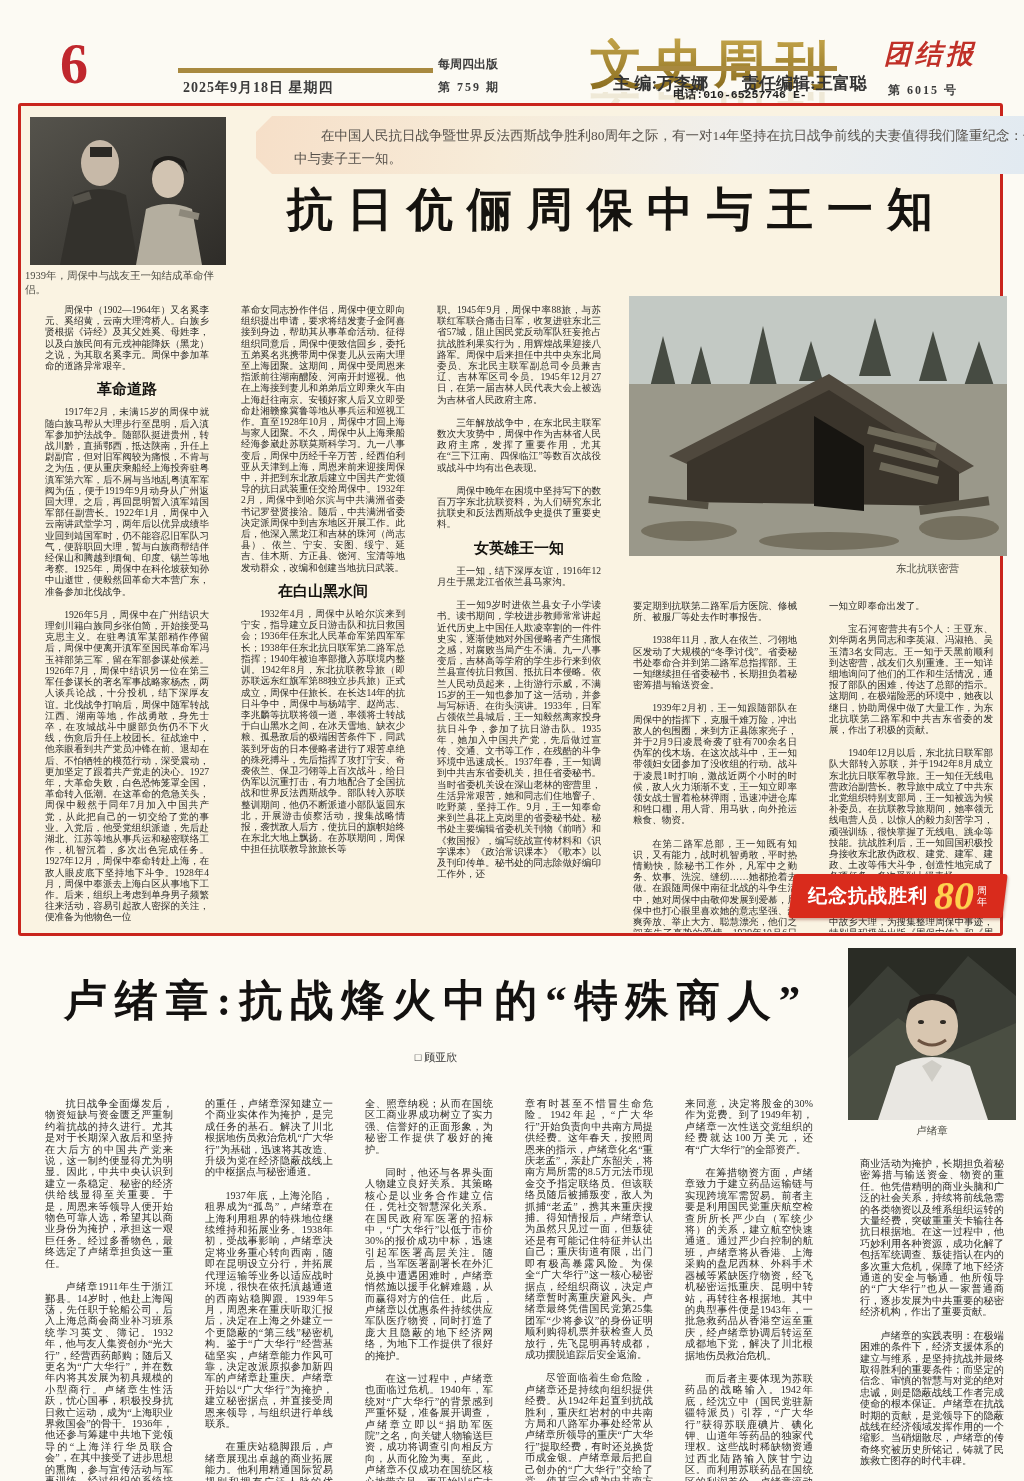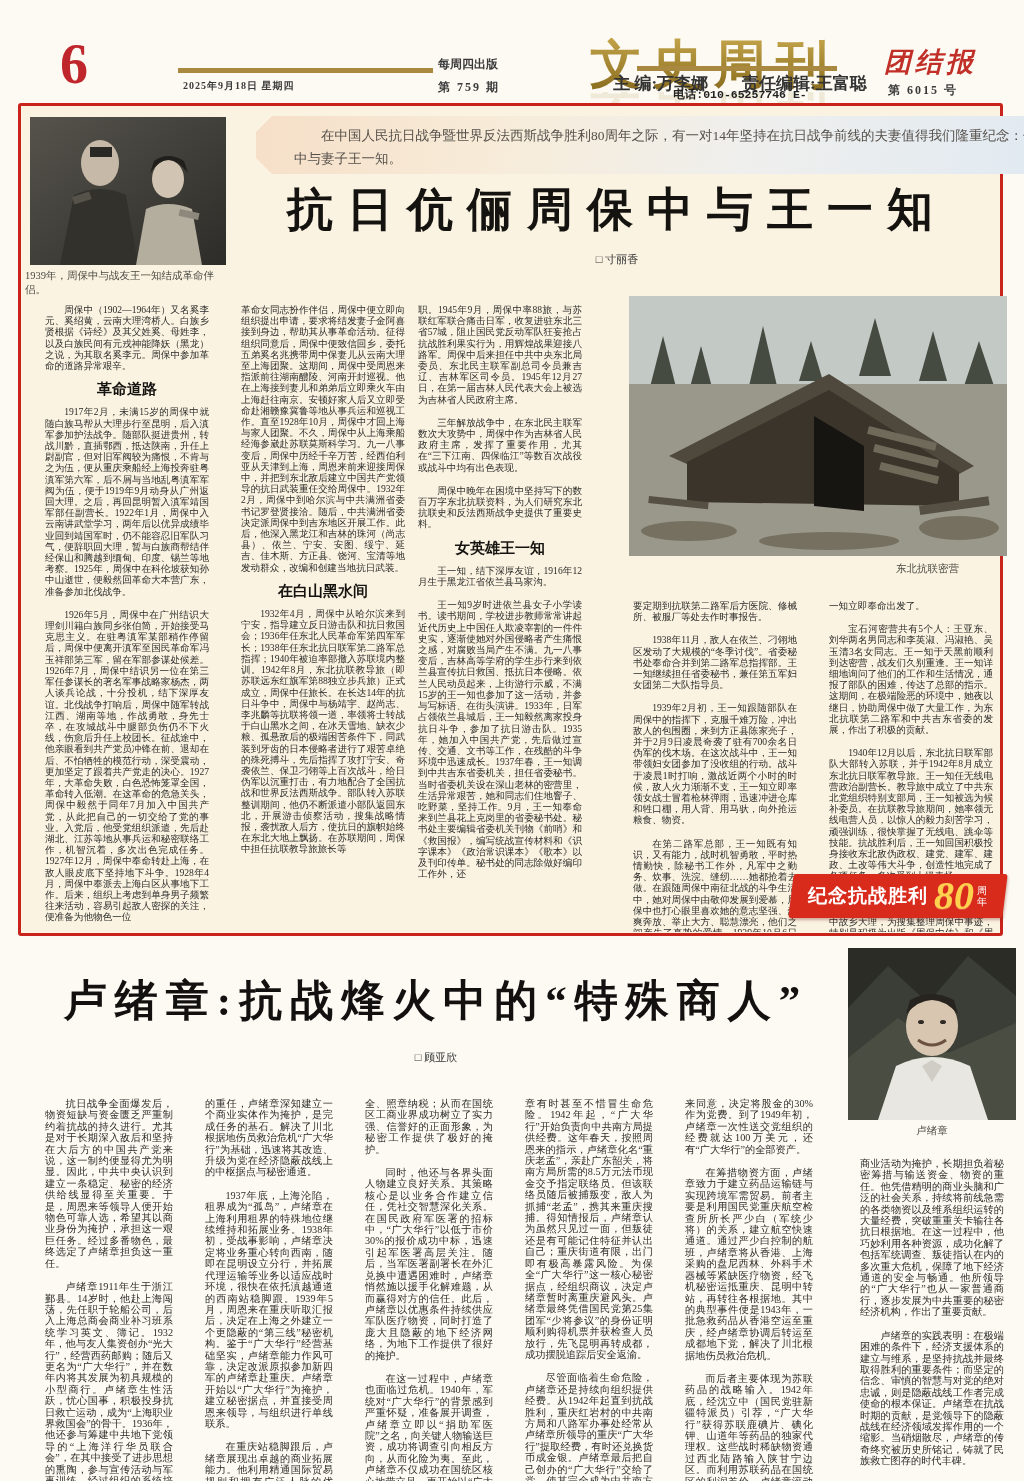--- a/index.html
+++ b/index.html
@@ -5,34 +5,34 @@
   html,body{margin:0;padding:0;}
   .page{position:relative;width:1024px;height:1481px;background:#fcfaf3;overflow:hidden;
         font-family:"Liberation Serif","DejaVu Serif",serif;color:#222;}
   .abs{position:absolute;}
 
   
   .pagenum{left:60px;top:36px;font-size:56px;font-weight:bold;color:#c0272d;line-height:1;}
   .goldbar{background:#a8893f;height:5px;}
   .bar-left{left:178px;top:68px;width:255px;}
   .bar-right{left:637px;top:66px;width:200px;}
-  .dateline{left:183px;top:79px;font-size:10px;font-weight:bold;color:#3a3a3a;letter-spacing:1px;text-align:center;}
+  .dateline{left:183px;top:79px;font-size:14px;font-weight:bold;color:#3a3a3a;letter-spacing:1px;text-align:center;}
   .pubcycle{left:438px;top:56px;font-size:12px;font-weight:bold;color:#3a3a3a;}
   .issueline{left:438px;top:79px;font-size:12px;font-weight:bold;color:#3a3a3a;letter-spacing:2px;}
   .masthead{left:558px;top:38px;width:312px;text-align:center;font-size:52px;font-weight:bold;
             letter-spacing:10px;font-family:"Liberation Sans","DejaVu Sans",sans-serif;
             background:linear-gradient(#c2a349,#8a6d1f);-webkit-background-clip:text;
             background-clip:text;color:#9b7d26;-webkit-text-fill-color:transparent;line-height:1;}
   .masthead-ref{left:558px;top:92px;width:312px;height:18px;text-align:center;font-size:52px;font-weight:bold;
             letter-spacing:10px;font-family:"Liberation Sans","DejaVu Sans",sans-serif;color:#9b7d26;
             opacity:.13;transform:scaleY(-1);overflow:hidden;line-height:1;}
   .editors{left:600px;top:72px;width:280px;text-align:center;font-size:17px;font-weight:bold;color:#333;}
   .contact{left:600px;top:87px;width:280px;text-align:center;font-size:11.5px;font-weight:bold;color:#222;
            font-family:"Liberation Mono","DejaVu Sans Mono",monospace;letter-spacing:0;}
-  .papername{left:884px;top:44px;width:130px;font-size:27px;font-weight:bold;font-style:italic;
+  .papername{left:884px;top:36px;width:130px;font-size:27px;font-weight:bold;font-style:italic;
              color:#c03028;letter-spacing:4px;}
   .serial{left:888px;top:82px;width:120px;font-size:12px;font-weight:bold;color:#3a3a3a;letter-spacing:2px;}
 
   
   .a1box{left:18px;top:103px;width:979px;height:827px;border:3px solid #c9241c;border-radius:3px;
          background:#faf3e2;}
   .a1box .abs{position:absolute;}
   .photo1{left:9px;top:11px;width:196px;height:148px;}
   .photo1 svg{display:block;}
   .cap1{left:4px;top:163px;width:206px;font-size:10.5px;color:#4a4a42;line-height:14px;}
@@ -41,21 +41,21 @@
          clip-path:polygon(16px 0,calc(100% - 16px) 0,100% 16px,100% calc(100% - 16px),calc(100% - 16px) 100%,16px 100%,0 calc(100% - 16px),0 16px);
          font-size:13.5px;line-height:23px;color:#55504a;padding:8px 38px 0;box-sizing:border-box;
          text-indent:2em;}
   .a1title{left:215px;top:76px;width:762px;text-align:center;font-size:46px;font-weight:bold;
            letter-spacing:14px;color:#15130f;line-height:1.2;white-space:nowrap;}
   .a1byline{left:215px;top:146px;width:762px;text-align:center;font-size:11px;color:#333;}
 
   .col{overflow:hidden;text-align:justify;}
   .a1col{width:188px;font-size:9.6px;line-height:11.2px;color:#2b2b28;}
   .c1,.c2,.c3{top:186px;height:640px;}
-  .c1{left:12px;} .c2{left:208px;} .c3{left:385px;}
+  .c1{left:12px;} .c2{left:208px;} .c3{left:404px;}
   .c4,.c5{top:482px;height:344px;}
   .c4{left:600px;} .c5{left:796px;}
 
   .photo2{left:608px;top:190px;width:378px;height:260px;}
   .cap2{left:608px;top:456px;width:330px;text-align:right;font-size:10.5px;color:#4a4a42;}
 
   .badge{left:770px;top:768px;width:214px;height:44px;background:#d92b1c;border-radius:3px;
          transform:skewX(-7deg);display:flex;align-items:center;justify-content:center;
          box-shadow:1px 2px 3px rgba(120,30,20,.35);}
   .badge-inner{transform:skewX(7deg);display:flex;align-items:center;}
@@ -125,21 +125,20 @@
         <path d="M120 56 Q138 30 158 56 L154 44 Q138 34 124 44 Z" fill="#211f1c"></path>
         <path d="M106 148 L116 92 Q138 82 162 92 L172 148 Z" fill="#b4ae9f"></path>
         <rect x="150" y="92" width="20" height="7" transform="rotate(12 150 92)" fill="#8d887b"></rect>
       </svg>
     </div>
     <div class="abs cap1">1939年，周保中与战友王一知结成革命伴侣。</div>
 
     <div class="abs intro">在中国人民抗日战争暨世界反法西斯战争胜利80周年之际，有一对14年坚持在抗日战争前线的夫妻值得我们隆重纪念：他们就是周保中与妻子王一知。</div>
 
     <div class="abs a1title">抗日伉俪周保中与王一知</div>
-    <div class="abs a1byline">□ 寸丽香</div>
 
     <div class="abs col a1col c1">
         <p class="it-p">周保中（1902—1964年）又名奚李元、奚绍黄，云南大理湾桥人。白族乡贤根据《诗经》及其父姓奚、母姓李，以及白族民间有元戎神能降妖（黑龙）之说，为其取名奚李元。周保中参加革命的道路异常艰辛。</p>
         <h3 class="it-h">革命道路</h3>
         <p class="it-p">1917年2月，未满15岁的周保中就随白族马帮从大理步行至昆明，后入滇军参加护法战争。随部队挺进贵州，转战川黔，直插鄂西，抵达陕南，升任上尉副官，但对旧军阀较为痛恨，不肯与之为伍，便从重庆乘船经上海投奔驻粤滇军第六军，后不屑与当地乱粤滇军军阀为伍，便于1919年9月动身从广州返回大理。之后，再回昆明暂入滇军靖国军部任副营长。1922年1月，周保中入云南讲武堂学习，两年后以优异成绩毕业回到靖国军时，仍不能容忍旧军队习气，便辞职回大理，暂与白族商帮结伴经保山和腾越到缅甸、印度、锡兰等地考察。1925年，周保中在科伦坡获知孙中山逝世，便毅然回革命大本营广东，准备参加北伐战争。</p>
         <p class="it-p">1926年5月，周保中在广州结识大理剑川籍白族同乡张伯简，开始接受马克思主义。在驻粤滇军某部稍作停留后，周保中便离开滇军至国民革命军冯玉祥部第三军，留在军部参谋处候差。1926年7月，周保中结识另一位在第三军任参谋长的著名军事战略家杨杰，两人谈兵论战，十分投机，结下深厚友谊。北伐战争打响后，周保中随军转战江西、湖南等地，作战勇敢，身先士卒，在攻城战斗中腿部负伤仍不下火线，伤愈后升任上校团长。征战途中，他亲眼看到共产党员冲锋在前、退却在后、不怕牺牲的模范行动，深受震动，更加坚定了跟着共产党走的决心。1927年，大革命失败，白色恐怖笼罩全国，革命转入低潮。在这革命的危急关头，周保中毅然于同年7月加入中国共产党，从此把自己的一切交给了党的事业。入党后，他受党组织派遣，先后赴湖北、江苏等地从事兵运和秘密联络工作，机智沉着，多次出色完成任务。1927年12月，周保中奉命转赴上海，在敌人眼皮底下坚持地下斗争。1928年4月，周保中奉派去上海白区从事地下工作。后来，组织上考虑到单身男子频繁往来活动，容易引起敌人密探的关注，便准备为他物色一位</p>
       </div>
     <div class="abs col a1col c2">
         <p class="it-pc">革命女同志扮作伴侣，周保中便立即向组织提出申请，要求将结发妻子金阿喜接到身边，帮助其从事革命活动。征得组织同意后，周保中便致信回乡，委托五弟奚名兆携带周中保妻儿从云南大理至上海团聚。这期间，周保中受周恩来指派前往湖南醴陵、河南开封巡视。他在上海接到妻儿和弟弟后立即乘火车由上海赶往南京。安顿好家人后又立即受命赴湘赣豫冀鲁等地从事兵运和巡视工作。直至1928年10月，周保中才回上海与家人团聚。不久，周保中从上海乘船经海参崴赴苏联莫斯科学习。九一八事变后，周保中历经千辛万苦，经西伯利亚从天津到上海，周恩来前来迎接周保中，并把到东北敌后建立中国共产党领导的抗日武装重任交给周保中。1932年2月，周保中到哈尔滨与中共满洲省委书记罗登贤接洽。随后，中共满洲省委决定派周保中到吉东地区开展工作。此后，他深入黑龙江和吉林的珠河（尚志县）、依兰、宁安、安图、绥宁、延吉、佳木斯、方正县、饶河、宝清等地发动群众，改编和创建当地抗日武装。</p>
         <h3 class="it-h">在白山黑水间</h3>
@@ -148,21 +147,21 @@
     <div class="abs col a1col c3">
         <p class="it-pc">职。1945年9月，周保中率88旅，与苏联红军联合痛击日军，收复进驻东北三省57城，阻止国民党反动军队狂妄抢占抗战胜利果实行为，用辉煌战果迎接八路军。周保中后来担任中共中央东北局委员、东北民主联军副总司令员兼吉辽、吉林军区司令员。1945年12月27日，在第一届吉林人民代表大会上被选为吉林省人民政府主席。</p>
         <p class="it-p">三年解放战争中，在东北民主联军数次大攻势中，周保中作为吉林省人民政府主席，发挥了重要作用，尤其在“三下江南、四保临江”等数百次战役或战斗中均有出色表现。</p>
         <p class="it-p">周保中晚年在困境中坚持写下的数百万字东北抗联资料，为人们研究东北抗联史和反法西斯战争史提供了重要史料。</p>
         <h3 class="it-h">女英雄王一知</h3>
         <p class="it-p">王一知，结下深厚友谊，1916年12月生于黑龙江省依兰县马家沟。</p>
         <p class="it-p">王一知9岁时进依兰县女子小学读书。读书期间，学校进步教师常常讲起近代历史上中国任人欺凌宰割的一件件史实，逐渐使她对外国侵略者产生痛恨之感，对腐败当局产生不满。九一八事变后，吉林高等学府的学生步行来到依兰县宣传抗日救国、抵抗日本侵略。依兰人民动员起来，上街游行示威，不满15岁的王一知也参加了这一活动，并参与写标语、在街头演讲。1933年，日军占领依兰县城后，王一知毅然离家投身抗日斗争，参加了抗日游击队。1935年，她加入中国共产党，先后做过宣传、交通、文书等工作，在残酷的斗争环境中迅速成长。1937年春，王一知调到中共吉东省委机关，担任省委秘书。当时省委机关设在深山老林的密营里，生活异常艰苦，她和同志们住地窨子、吃野菜，坚持工作。9月，王一知奉命来到兰县花上克岗里的省委秘书处。秘书处主要编辑省委机关刊物《前哨》和《救国报》，编写统战宣传材料和《识字课本》《政治常识课本》《歌本》以及刊印传单。秘书处的同志除做好编印工作外，还</p>
       </div>
     <div class="abs col a1col c4">
         <p class="it-pc">要定期到抗联第二路军后方医院、修械所、被服厂等处去作时事报告。</p>
-        <p class="it-p">1938年11月，敌人在依兰、刁翎地区发动了大规模的“冬季讨伐”。省委秘书处奉命合并到第二路军总指挥部。王一知继续担任省委秘书，兼任第五军妇女团第二大队指导员。</p>
+        <p class="it-p">1938年11月，敌人在依兰、刁翎地区发动了大规模的“冬季讨伐”。省委秘书处奉命合并到第二路军总指挥部。王一知继续担任省委秘书，长期担负着秘密筹措与输送资金。</p>
         <p class="it-p">1939年2月初，王一知跟随部队在周保中的指挥下，克服千难万险，冲出敌人的包围圈，来到方正县陈家亮子，并于2月9日凌晨奇袭了驻有700余名日伪军的伐木场。在这次战斗中，王一知带领妇女团参加了没收组的行动。战斗于凌晨1时打响，激战近两个小时的时候，敌人火力渐渐不支，王一知立即率领女战士冒着枪林弹雨，迅速冲进仓库和牲口棚，用人背、用马驮，向外抢运粮食、物资。</p>
         <p class="it-p">在第二路军总部，王一知既有知识，又有能力，战时机智勇敢，平时热情勤快，除秘书工作外，凡军中之勤务、炊事、洗浣、缝纫……她都抢着去做。在跟随周保中南征北战的斗争生活中，她对周保中由敬仰发展到爱慕，周保中也打心眼里喜欢她的意志坚强、豪爽奔放、举止大方、聪慧漂亮，他们之间产生了真挚的爱情。1939年10月6日晚，在宝清县兰棒山区京石泉第二路军总部临时驻地，王一知与周保中举行了简朴而又隆重的婚礼。1939年秋，她被调到东北抗联第二路军总指挥部任秘书，随军转战于密山、虎林一带。10月中旬，第二路军总部及直属部队向西转移。因宝石河密营的同志长期与总部失去联系，总部决定派人前往传达指示、了解情况。任务紧急，道路艰险，王一知主动请缨。得到批准后，王</p>
       </div>
     <div class="abs col a1col c5">
         <p class="it-pc">一知立即奉命出发了。</p>
         <p class="it-p">宝石河密营共有5个人：王亚东、刘华两名男同志和李英淑、冯淑艳、吴玉清3名女同志。王一知于天黑前顺利到达密营，战友们久别重逢。王一知详细地询问了他们的工作和生活情况，通报了部队的困难，传达了总部的指示。这期间，在极端险恶的环境中，她夜以继日，协助周保中做了大量工作，为东北抗联第二路军和中共吉东省委的发展，作出了积极的贡献。</p>
         <p class="it-p">1940年12月以后，东北抗日联军部队大部转入苏联，并于1942年8月成立东北抗日联军教导旅。王一知任无线电营政治副营长。教导旅中成立了中共东北党组织特别支部局，王一知被选为候补委员。在抗联教导旅期间，她率领无线电营人员，以惊人的毅力刻苦学习，顽强训练，很快掌握了无线电、跳伞等技能。抗战胜利后，王一知回国积极投身接收东北敌伪政权、建党、建军、建政、土改等伟大斗争，创造性地完成了各项任务，多次受到上级表扬。</p>
         <p class="it-p">晚年的王一知，不顾年迈和战争年代留给她的创伤，多次从北京回到周保中故乡大理，为搜集整理周保中事迹，特别是积极为出版《周保中传》和《周保中抗日游击日记》等奔走。她还多次回到东北，重走抗联路，撰写回忆资料20余万字，为宣传伟大的抗战精神作了不懈努力。</p>
       </div>
 

